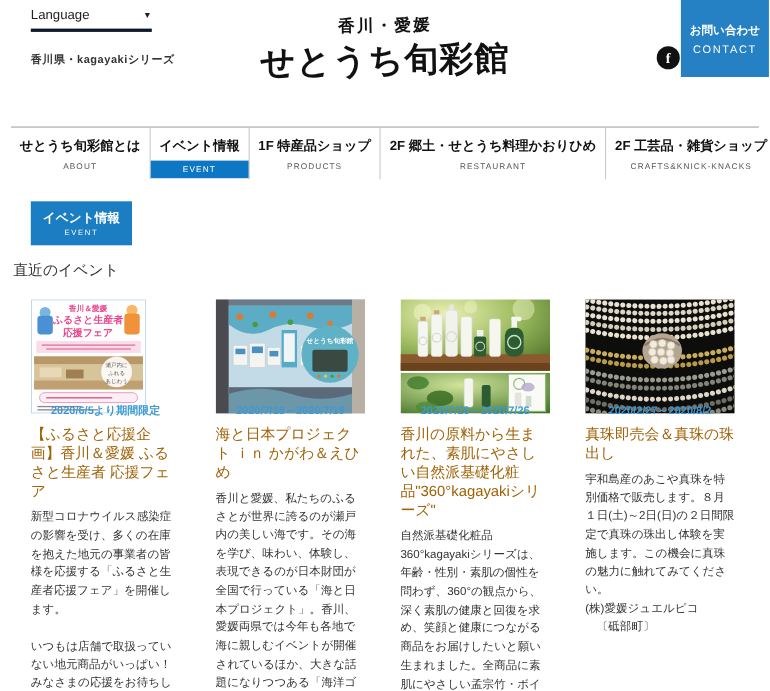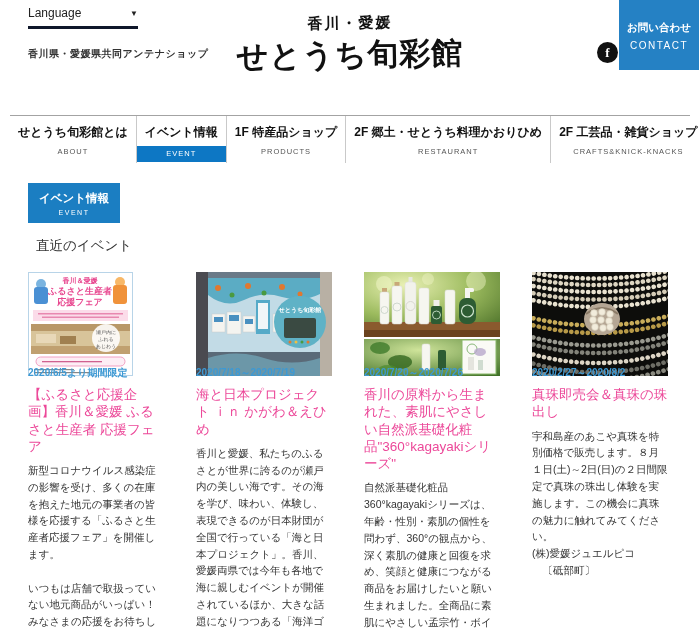--- a/index.html
+++ b/index.html
@@ -39,40 +39,40 @@
     white-space:nowrap; }
   .nav-en { font-size:7.5px; letter-spacing:1px; color:#555; padding:2px 0 7px; }
   .nav-item.active .nav-en { background:#0d77c4; color:#fff; padding:3px 0 4px;
     margin-top:1px; }
 
   
   .badge { margin:20px 0 0 28px; width:92px; height:40px; background:#1b7ec2;
     color:#fff; text-align:center; padding-top:8px; }
   .badge-jp { font-size:11.5px; font-weight:bold; }
   .badge-en { font-size:7px; letter-spacing:1.5px; margin-top:3px; }
-  .section-title { margin:14px 0 0 36px; font-size:13.5px; color:#333; }
+  .section-title { margin:14px 0 0 12px; font-size:13.5px; color:#333; }
 
   .grid { margin:17px 28px 0; display:grid;
     grid-template-columns:repeat(4,136px); column-gap:32px; }
   .card { overflow:hidden; }
   .thumb { height:88px; margin-bottom:6px; cursor:pointer;text-align:center; }
   .thumb svg { display:block; }
-  .ev-date { color:#3d99d4; font-size:10px; font-weight:bold; margin-bottom:6px; }
-  .ev-title { font-size:13.5px; color:#ec4899; line-height:1.28; margin-bottom:7px; }
+  .ev-date { color:#3d99d4; font-size:10px; font-weight:bold; margin-bottom:6px;text-align:center; }
+  .ev-title { font-size:13.5px; color:#a16207; line-height:1.28; margin-bottom:7px; }
   .ev-body { font-size:10.5px; color:#333; line-height:1.6; white-space:pre-line; }
 </style>
 </head>
 <body>
 
 <div class="header">
   <div class="lang">
     <span>Language</span>
     <span class="caret">▼</span>
   </div>
-  <div class="tagline">香川県・愛媛県共同アンテナショップ</div>
+  <div class="tagline">香川県・kagayakiシリーズ</div>
   <div class="logo">
     <div class="logo-top">香川・愛媛</div>
     <div class="logo-main">せとうち旬彩館</div>
   </div>
   <div class="fb">
     <span>f</span>
   </div>
   <div class="contact">
     <div class="contact-jp">お問い合わせ</div>
     <div class="contact-en">CONTACT</div>

